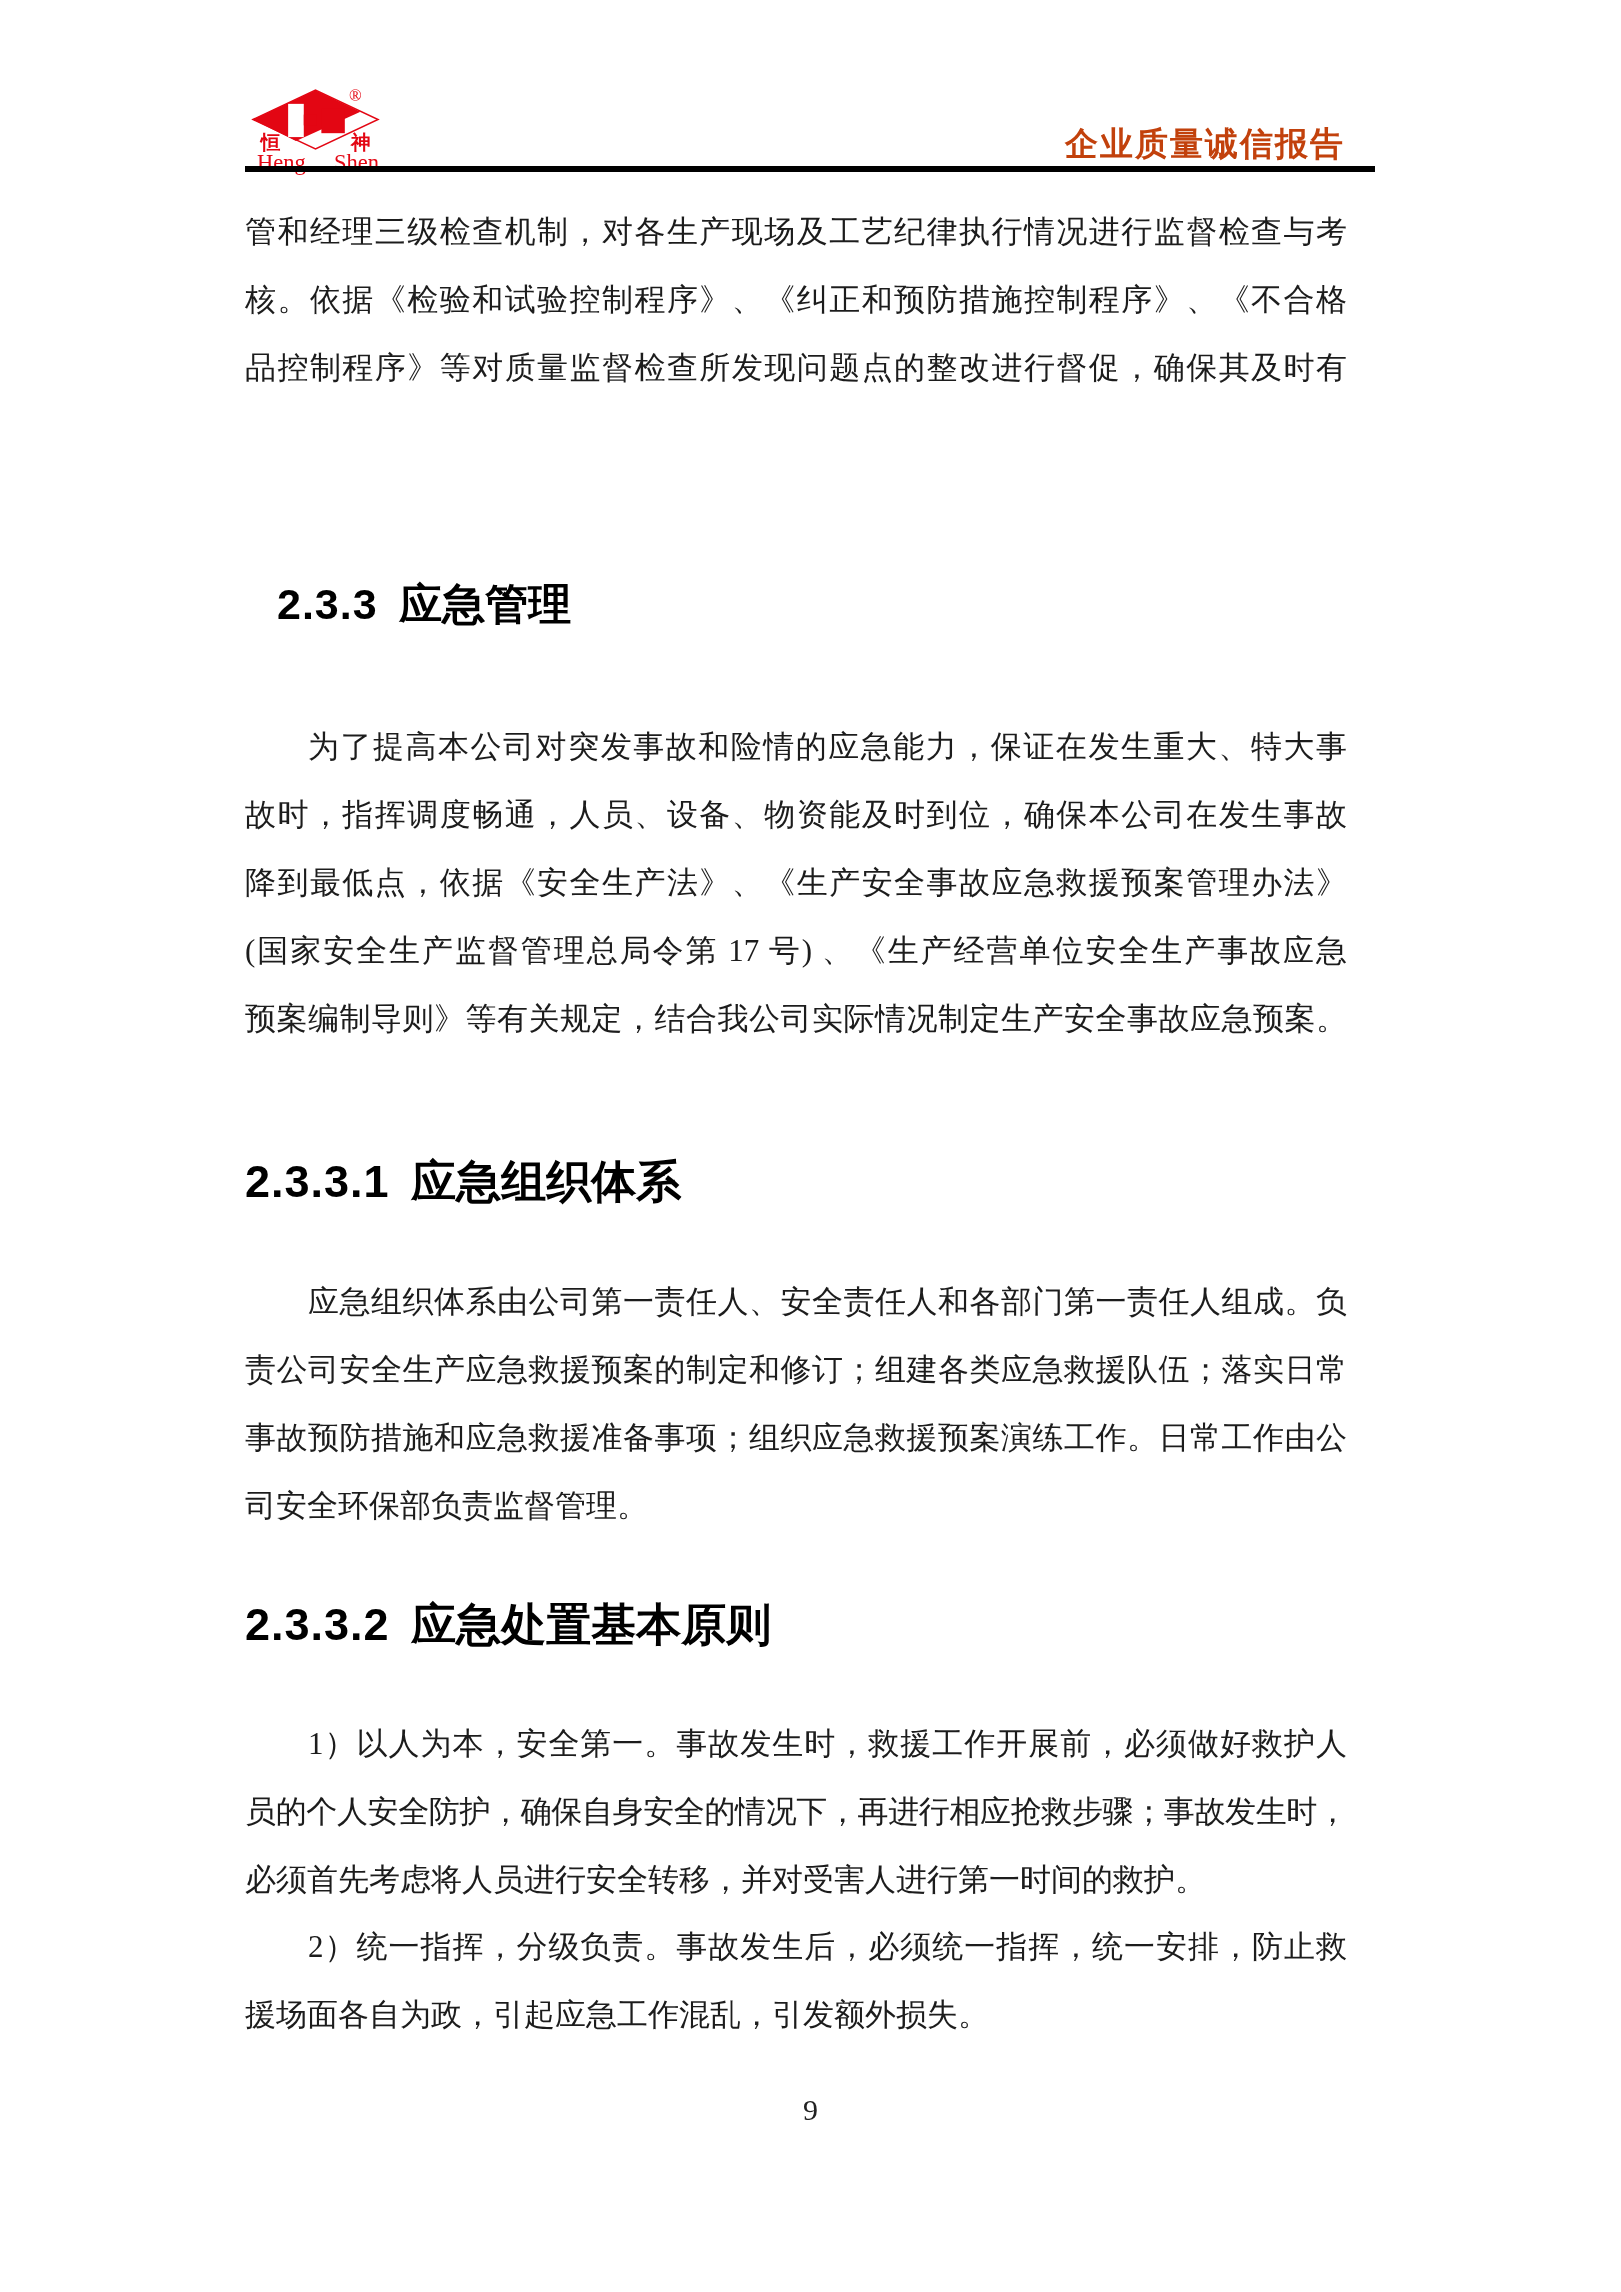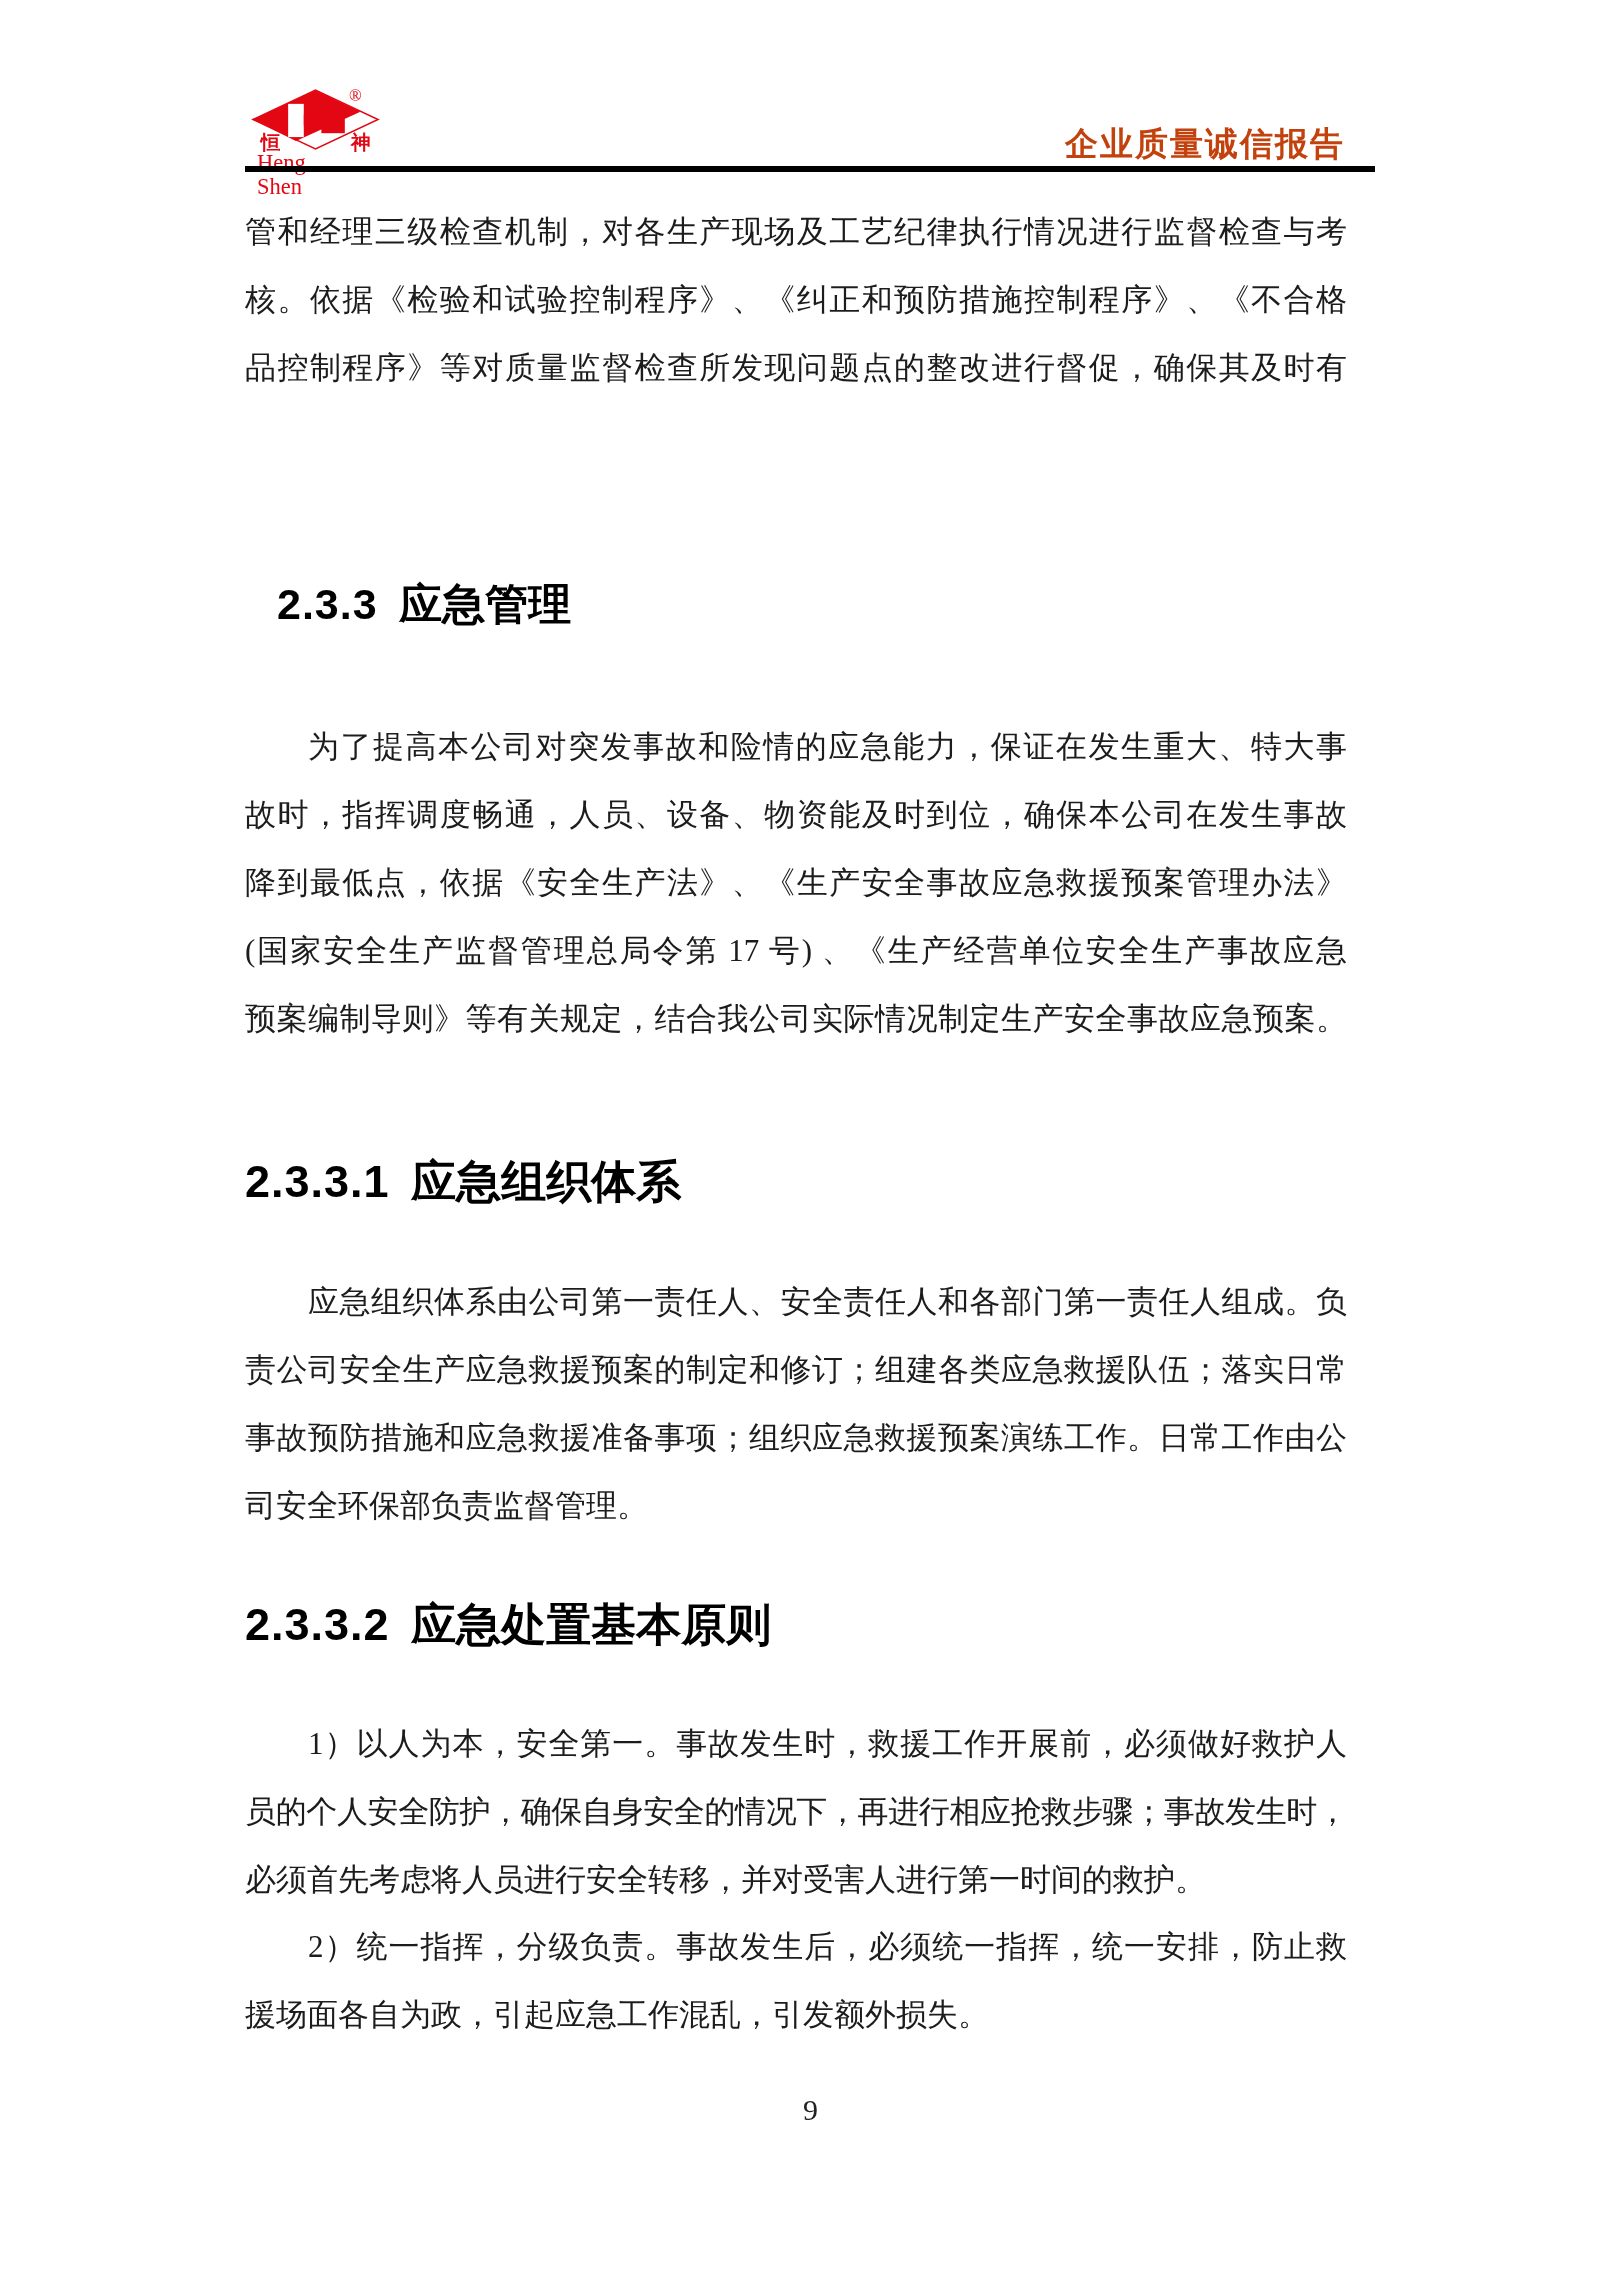--- a/index.html
+++ b/index.html
@@ -20,21 +20,21 @@
   }
   .logo{position:absolute;left:251px;top:86px;width:129px;height:90px;}
   .logo svg{position:absolute;left:0;top:2px;}
   .logo .reg{position:absolute;left:98px;top:2px;font-size:16.7px;color:#e30613;line-height:16.7px;}
   .logo .cjk{position:absolute;top:47px;font-size:19.6px;color:#e30613;line-height:19.6px;font-weight:600;}
   .logo .cjk.l{left:9.8px;}
   .logo .cjk.r{left:100px;}
   .logo .latin{
     position:absolute;left:5.9px;top:65px;width:122px;
     display:flex;justify-content:space-between;
-    font-size:22.5px;color:#e30613;line-height:23.5px;font-family:"Liberation Serif",serif;flex-direction:column;
+    font-size:22.5px;color:#e30613;line-height:23.5px;font-family:"Liberation Serif",serif;
   }
   
   .bpara{position:absolute;left:245px;width:1102px;}
   .bline{
     font-size:31px;line-height:68px;height:68px;
     text-align:justify;text-align-last:justify;
     white-space:normal;
   }
   .bline.indent{padding-left:63px;}
   .bline.last{text-align-last:left;}

